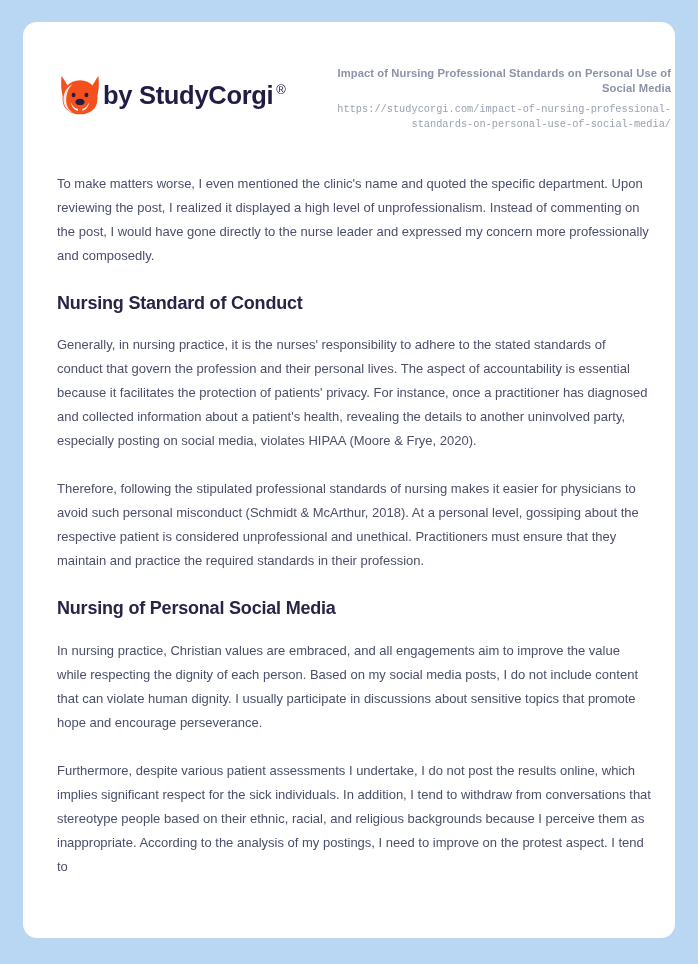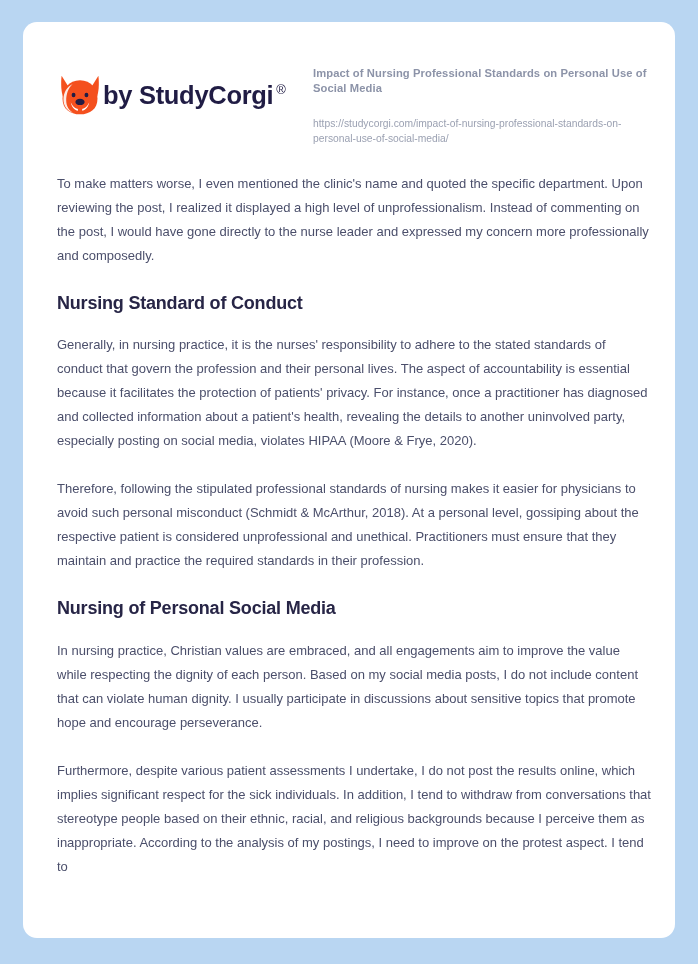--- a/index.html
+++ b/index.html
@@ -52,38 +52,40 @@
   }
   .brand-reg {
     font-size: 13px;
     font-weight: normal;
     color: #201c44;
     vertical-align: super;
     margin-left: 3px;
   }
   .header-meta {
     position: absolute;
-    right: 22px;
+    right: 4px;
     top: 44px;
     width: 340px;
+    text-align: right;
   }
   .doc-title {
     font-size: 11.2px;
     font-weight: bold;
     color: #8c93a8;
     line-height: 1.38;
     letter-spacing: 0.1px;
   }
   .doc-url {
     font-size: 10.3px;
     font-weight: normal;
     color: #9ba1b2;
     line-height: 1.42;
-    margin-top: 20px;
+    margin-top: 5px;
     word-break: break-word;
+    font-family: Liberation Mono, monospace;
   }
   .content {
     position: absolute;
     left: 34px;
     top: 150px;
     width: 594px;
   }
   .para {
     font-size: 13px;
     line-height: 24px;

